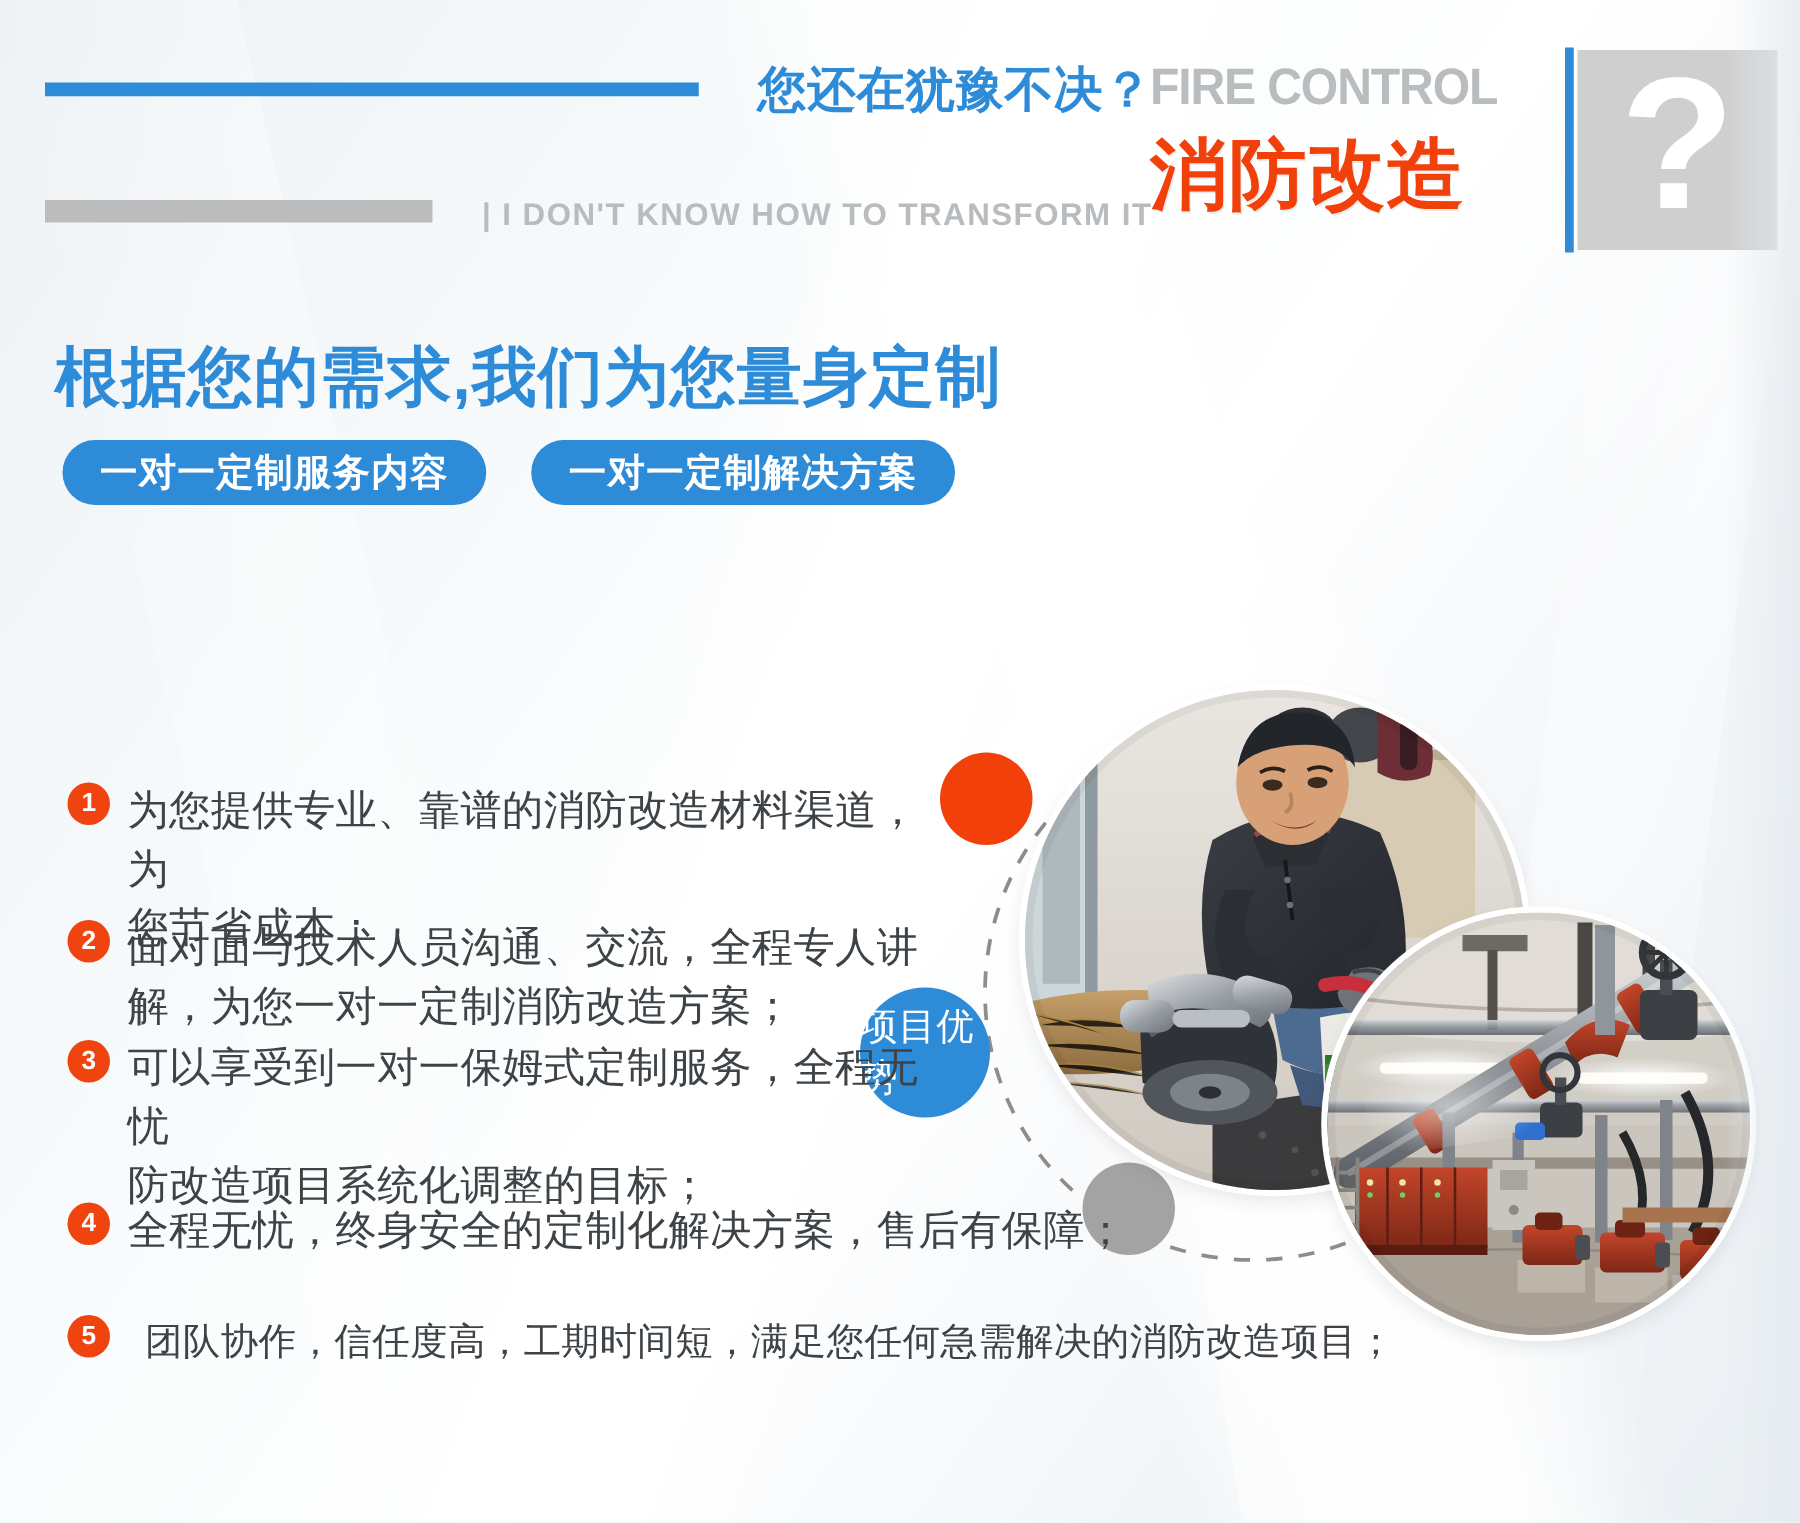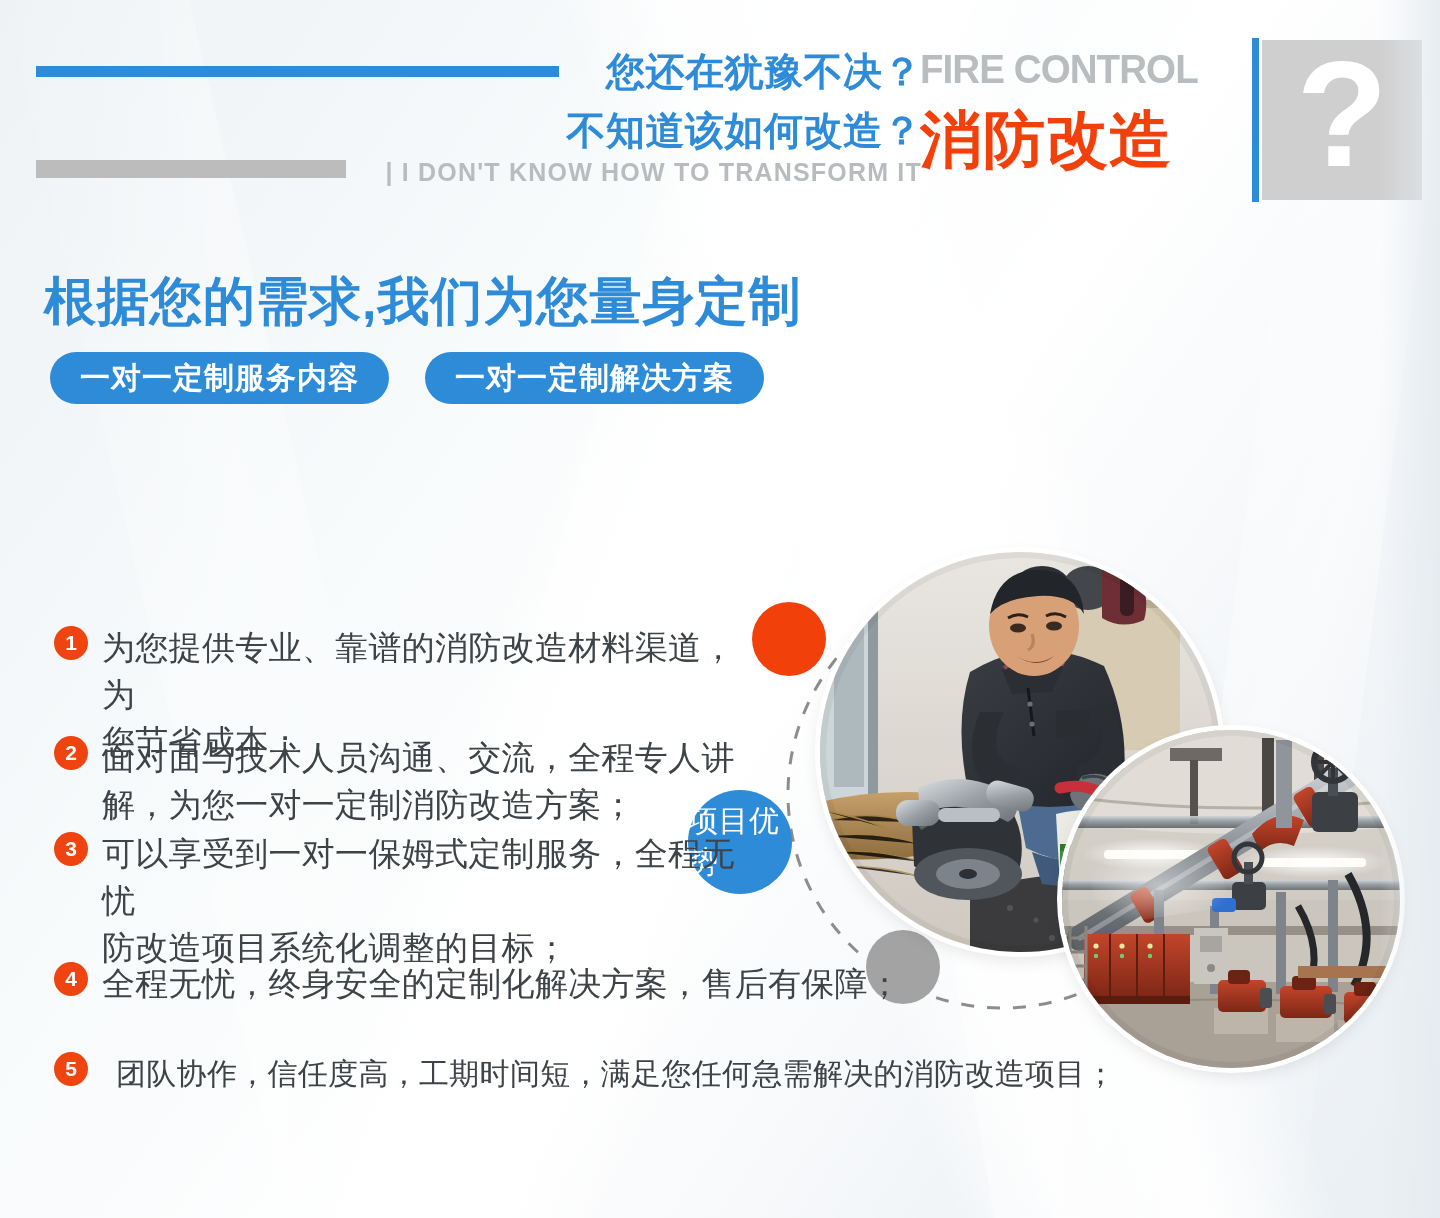--- a/index.html
+++ b/index.html
@@ -161,21 +161,20 @@
   <div class="sheen s3"></div>
   <div class="sheen s4"></div>
 
   <div class="header">
 
     <div class="rule-blue"></div>
     <div class="rule-grey"></div>
 
     <div class="hd-line1">您还在犹豫不决？</div>
 
-    <div class="hd-line2">不知道该如何改造？</div>
 
     <div class="hd-en-sub">
       <span class="bar">|</span><span>I DON'T KNOW HOW TO TRANSFORM IT</span>
     </div>
 
     <div class="hd-fire">FIRE CONTROL</div>
 
     <div class="hd-cn-red">消防改造</div>
 
     <div class="qmark-bar"></div>

